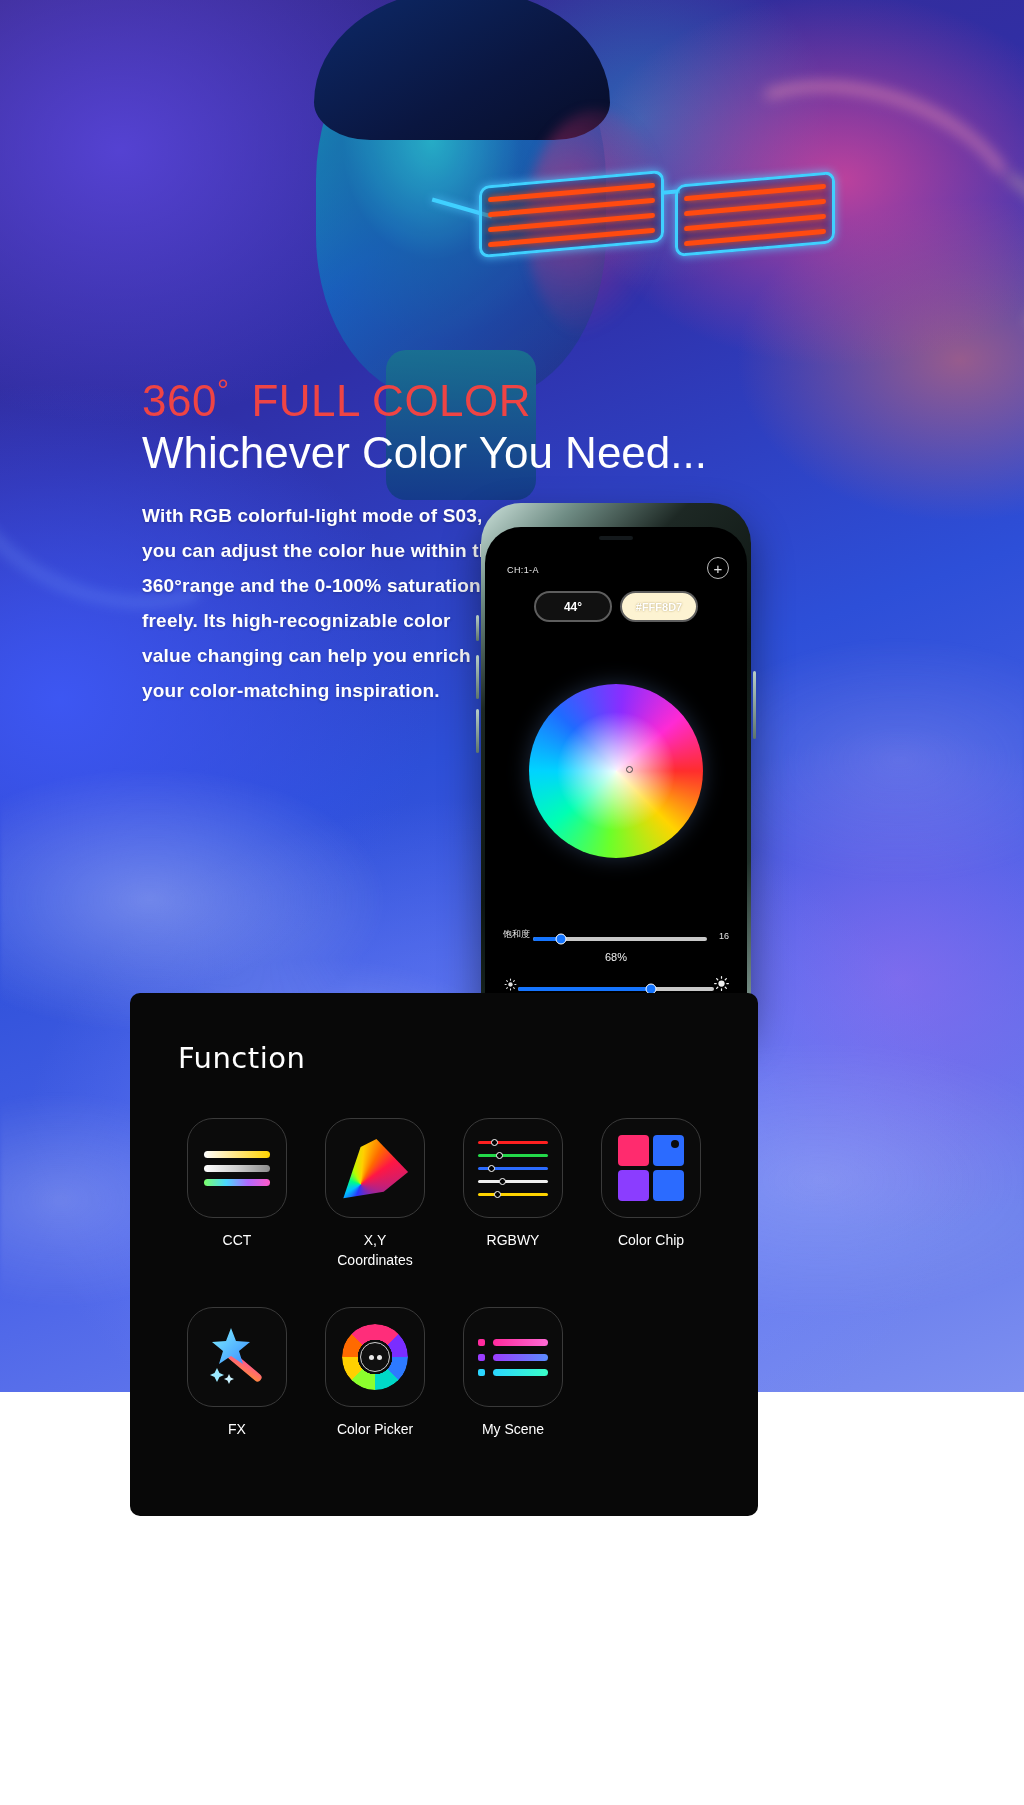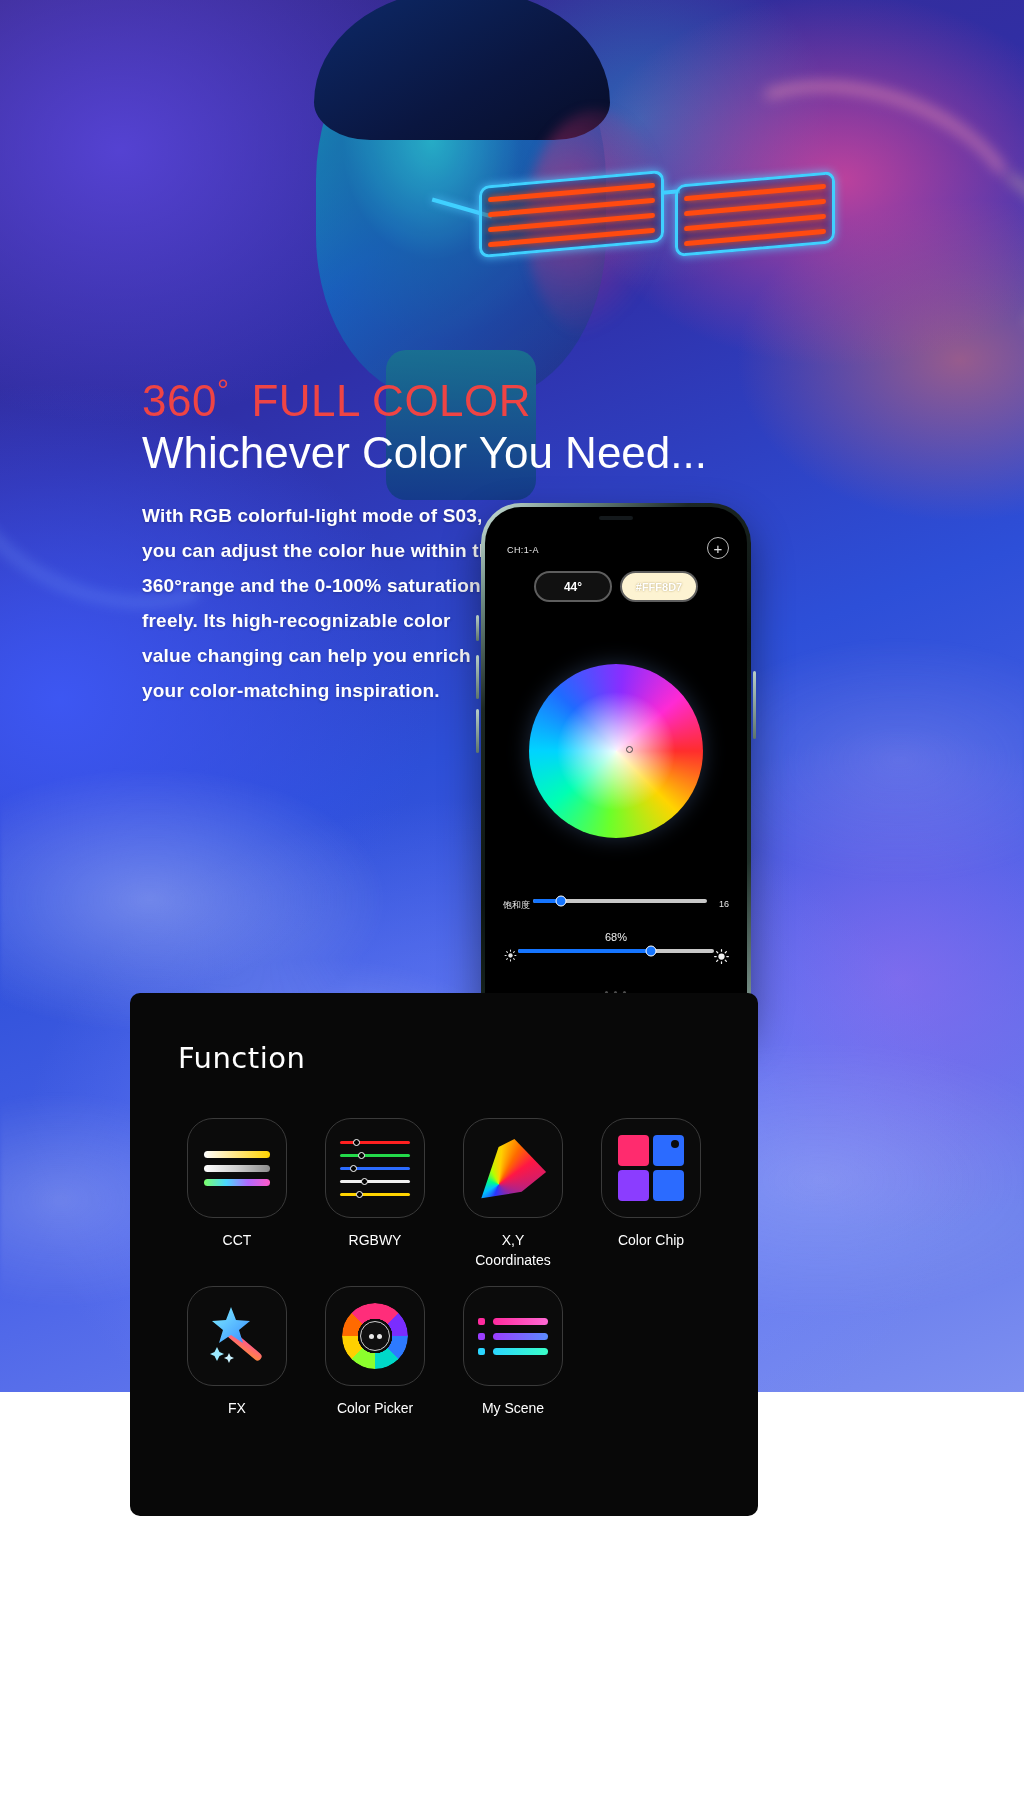--- a/index.html
+++ b/index.html
@@ -152,20 +152,21 @@
     background: linear-gradient(135deg, #cfe4dd 0%, #6f8c84 12%, #1d2824 26%, #0d1512 50%, #20302a 78%, #8fa9a0 100%);
     padding: 4px;
     box-shadow: 0 18px 40px rgba(0,0,0,.45);
   }
   .phone-screen {
     width: 100%; height: 100%;
     border-radius: 36px;
     background: #000;
     position: relative;
     overflow: hidden;
+    margin-top: 20px;
   }
   .notch {
     position: absolute; left: 50%; top: 0; transform: translateX(-50%);
     width: 112px; height: 22px;
     background: #000; border-radius: 0 0 14px 14px;
     z-index: 5;
   }
   .notch-speaker {
     position: absolute; left: 50%; top: 9px; transform: translateX(-50%);
     width: 34px; height: 4px; border-radius: 2px; background: #14191c;
@@ -222,21 +223,21 @@
         #00d4ff 180deg, #1f6bff 225deg, #8b2dff 275deg, #ff2ad4 320deg, #ff2d2d 360deg);
     box-shadow: 0 0 22px rgba(120,170,255,.25);
   }
   .wheel-cursor {
     position: absolute; left: 97px; top: 82px;
     width: 7px; height: 7px; border-radius: 50%;
     border: 1.2px solid #4a4a4a; background: transparent;
   }
 
   .slider-block { position: absolute; left: 0; right: 0; top: 392px; padding: 0 18px; }
-  .slider-row { display: flex; align-items: flex-start; gap: 0; height: 22px; }
+  .slider-row { display: flex; align-items: flex-end; gap: 0; height: 22px; }
   .slider-label-cn { font-size: 9px; color: #e6e6e6; width: 30px; }
   .slider-track {
     position: relative; flex: 1; height: 4px; border-radius: 2px;
     background: #c8c8c8;
   }
   .slider-fill { position: absolute; left: 0; top: 0; height: 4px; border-radius: 2px; background: #1575ff; }
   .slider-knob {
     position: absolute; top: 50%; transform: translate(-50%, -50%);
     width: 11px; height: 11px; border-radius: 50%;
     background: #1575ff; border: 1.5px solid #fff;
@@ -262,21 +263,21 @@
   .func-title {
     position: absolute; left: 48px; top: 48px;
     font-size: 29px; color: #fff; font-weight: 400;
     letter-spacing: .5px;
     font-family: "DejaVu Sans", sans-serif;
   }
   .func-grid {
     position: absolute; left: 38px; top: 125px;
     width: 552px;
     display: grid; grid-template-columns: repeat(4, 1fr);
-    row-gap: 16px;
+    row-gap: 37px;
   }
   .func-item { display: flex; flex-direction: column; align-items: center; }
   .func-tile {
     width: 100px; height: 100px; border-radius: 26px;
     background: #0b0b0b;
     border: 1px solid #3a3a3a;
     display: flex; align-items: center; justify-content: center;
     position: relative; overflow: hidden;
   }
   .func-label {
@@ -454,20 +455,30 @@
       <div class="func-tile">
         <div class="cct-art">
           <span class="cct-bar" style="background:linear-gradient(90deg,#ffffff,#ffe680,#ffd400)"></span>
           <span class="cct-bar" style="background:linear-gradient(90deg,#ffffff,#cfcfcf,#8d8d8d)"></span>
           <span class="cct-bar" style="background:linear-gradient(90deg,#7cff6a,#4ad9ff,#b16aff,#ff5ac8)"></span>
         </div>
       </div>
       <div class="func-label">CCT</div>
     </div>
 
+
+    <div class="func-item">
+      <div class="func-tile">
+        <div class="xy-art">
+          <div class="xy-shape"></div>
+        </div>
+      </div>
+      <div class="func-label" style="white-space:pre-line">X,Y
+Coordinates</div>
+    </div>
 
     <div class="func-item">
       <div class="func-tile">
         <div class="rgbwy-art">
           <div class="rgbwy-row">
               <span class="rgbwy-line" style="background:#ff2020;margin-right:2px"></span>
               <span class="rgbwy-knob" style="margin-left:-40px"></span>
               <span class="rgbwy-line" style="background:#ff2020"></span>
             </div>
           <div class="rgbwy-row">
@@ -490,30 +501,20 @@
               <span class="rgbwy-knob" style="margin-left:-34px"></span>
               <span class="rgbwy-line" style="background:#ffd400"></span>
             </div>
         </div>
       </div>
       <div class="func-label">RGBWY</div>
     </div>
 
     <div class="func-item">
       <div class="func-tile">
-        <div class="xy-art">
-          <div class="xy-shape"></div>
-        </div>
-      </div>
-      <div class="func-label" style="white-space:pre-line">X,Y
-Coordinates</div>
-    </div>
-
-    <div class="func-item">
-      <div class="func-tile">
         <div class="chip-art">
           <span class="chip-cell" style="background:#ff2b6e"></span>
           <span class="chip-cell" style="background:#2b6bff">
               <i class="chip-dot"></i>
             </span>
           <span class="chip-cell" style="background:#8b3dff"></span>
           <span class="chip-cell" style="background:#2b6bff"></span>
         </div>
       </div>
       <div class="func-label">Color Chip</div>

